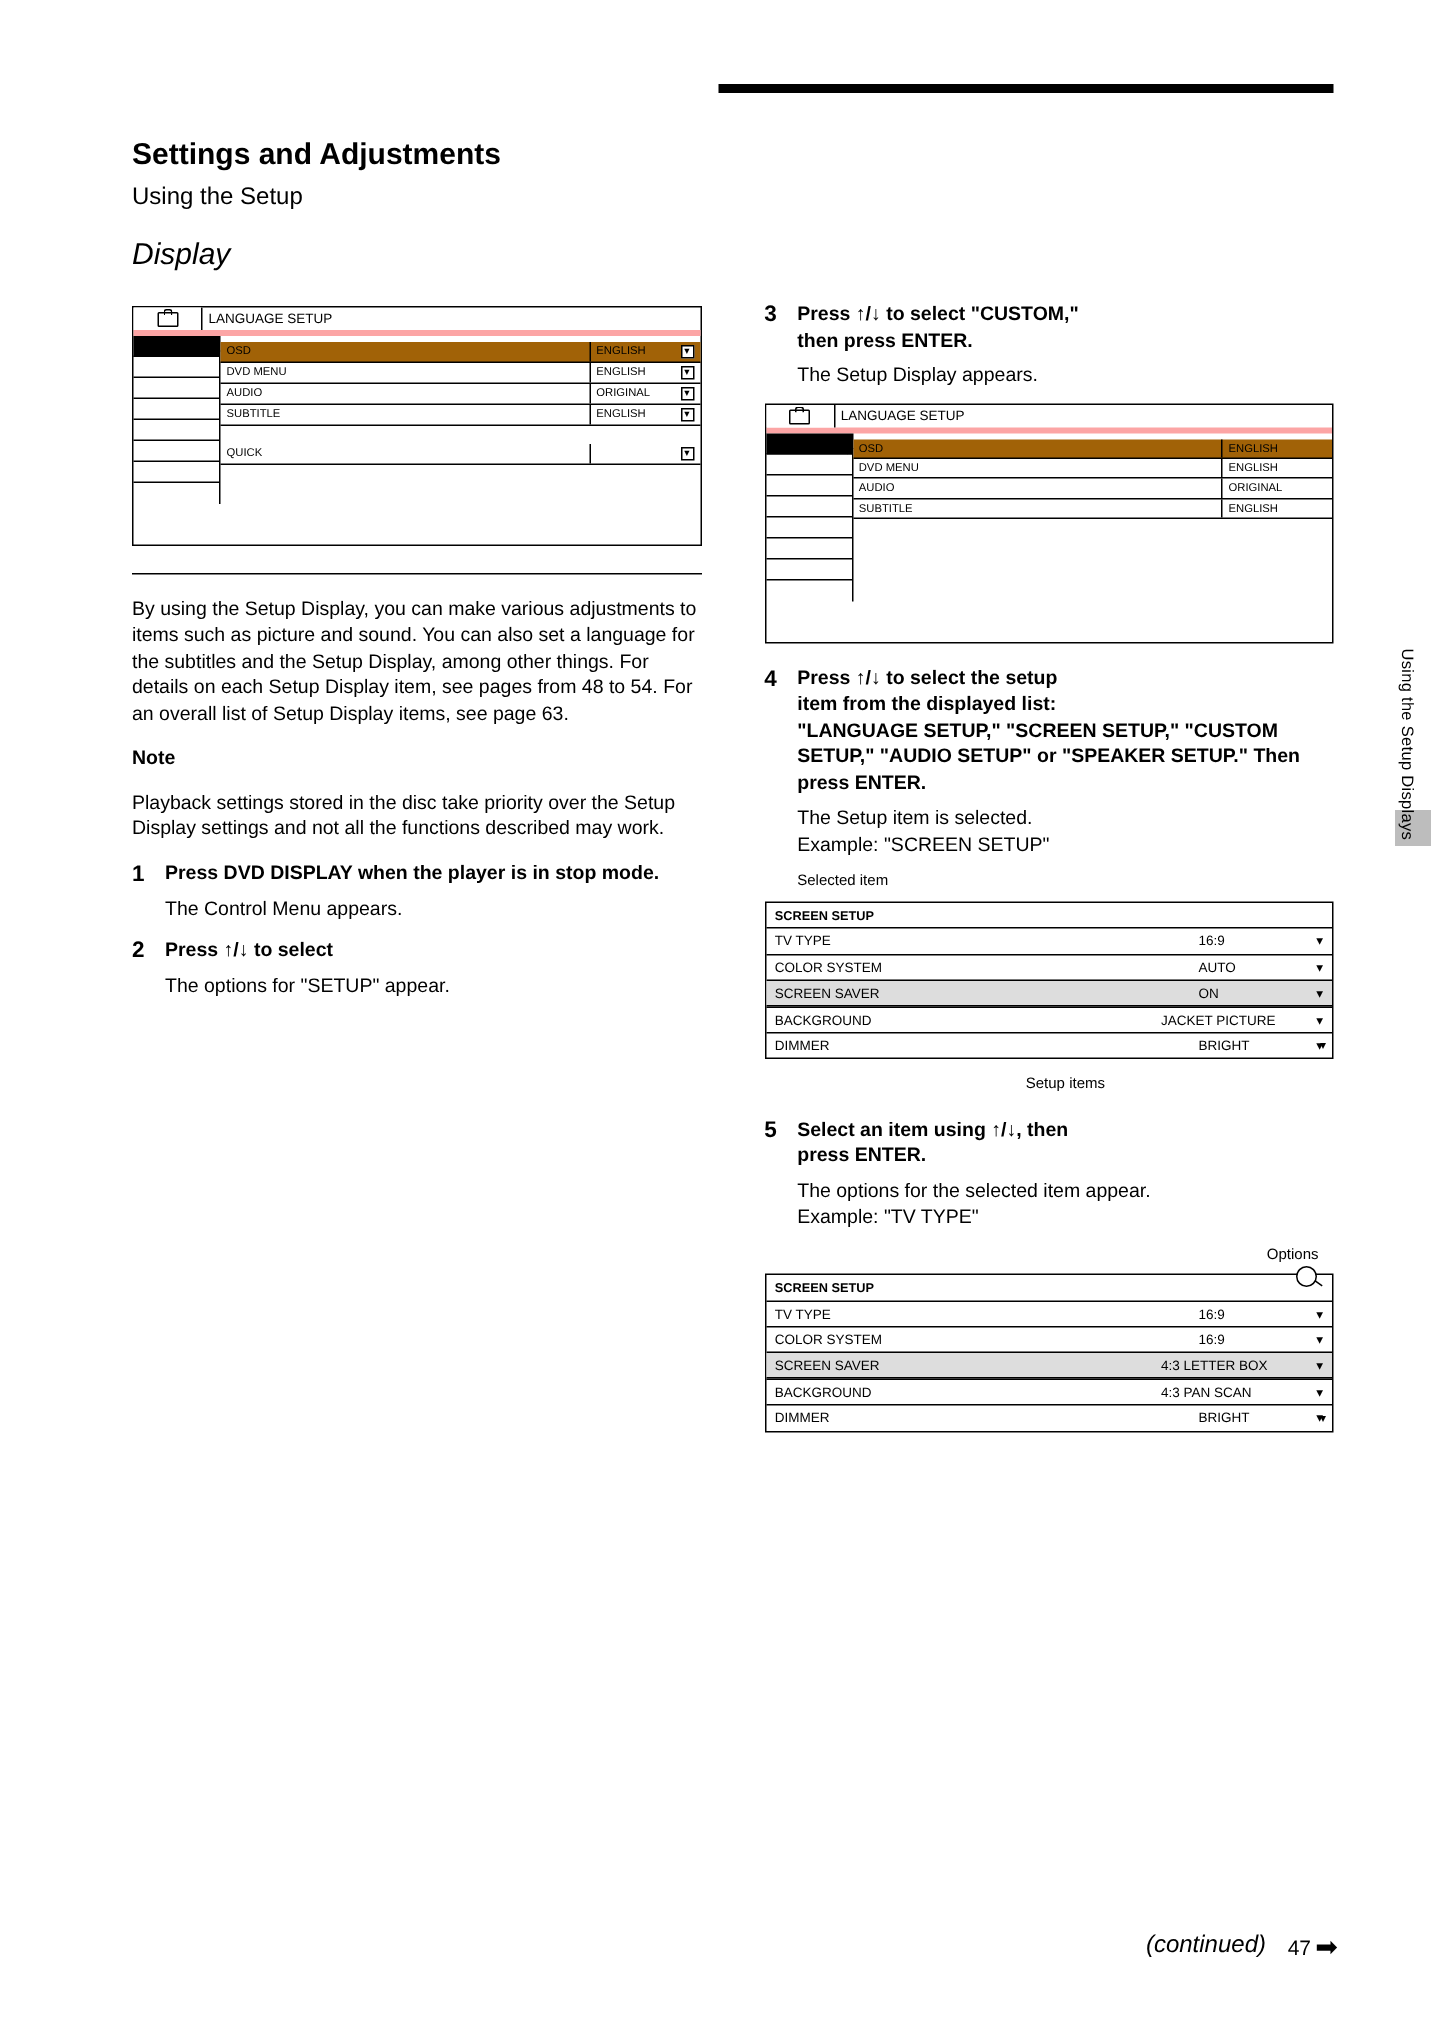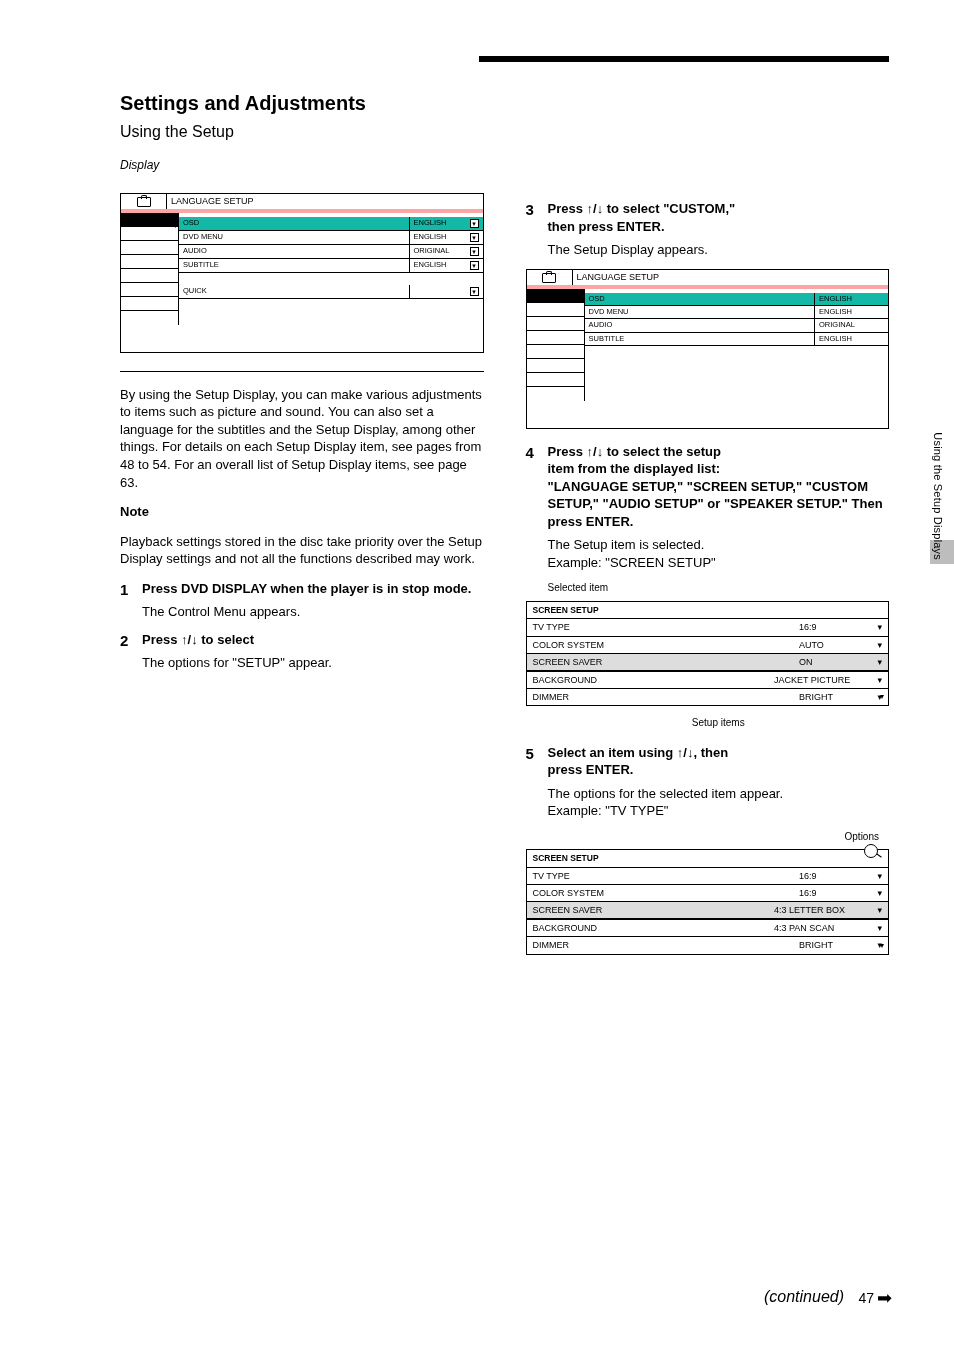--- a/index.html
+++ b/index.html
@@ -8,21 +8,21 @@
     background: #fff;
     font-family: "Helvetica Neue", Arial, sans-serif;
     color: #000;
     width: 954px;
     height: 1352px;
     position: relative;
     font-size: 13px;
     line-height: 1.35;
   }
   .page {
-    padding: 50px 65px 40px 120px;
+    padding: 50px 65px 40px 88px;
   }
   .toprule {
     position: absolute;
     top: 56px;
     right: 65px;
     height: 6px;
     width: 410px;
     background: #000;
   }
   .sidetab {
@@ -30,21 +30,21 @@
     top: 540px;
     right: 0;
     height: 24px;
     width: 24px;
     background: #bdbdbd;
   }
   .cols { display: flex; gap: 42px; }
   .col { flex: 1 1 0; min-width: 0; }
   h1 { font-size: 20px; font-weight: bold; margin: 40px 0 4px; }
   .subtitle { font-size: 16px; margin: 0 0 14px; }
-  .subtitle2 { font-size: 12px; font-style: italic; margin: 0 0 20px; }
+  .subtitle2 { font-size: 20px; font-style: italic; margin: 0 0 20px; }
   .col-rule { border: none; border-top: 0.5px solid #000; margin: 18px 0 14px; }
   .para { margin: 0 0 12px; }
   .step { display: flex; margin: 0 0 10px; }
   .step-n { font-weight: bold; width: 22px; flex: 0 0 22px; font-size: 15px; }
   .step-t { flex: 1; }
   .indent { margin-left: 22px; }
   .footer {
     position: absolute;
     bottom: 44px;
     width: 954px;
@@ -113,21 +113,21 @@
   }
   .ui .cat:last-child { border-bottom: none; }
   .ui .catsel { background: #000; color: #fff; }
   .ui .rows { flex: 1; padding: 0; font-size: 7.5px; }
   .ui .row {
     display: flex;
     align-items: stretch;
     border-bottom: 0.5px solid #000;
   }
   .ui .row:last-child { border-bottom: 0.5px solid #000; justify-content: flex-end; }
-  .ui .row.selrow { background: #14b8a6; }
+  .ui .row.selrow { background: #a16207; }
   .ui .label { flex: 1; padding: 2px 4px; }
   .ui .value { flex: 0 0 74px; padding: 2px 4px; border-left: 0.5px solid #000; display:flex; justify-content:space-between; align-items:center;}
   .ui .chev { margin-left:4px; font-size:7px; border:0.5px solid #000; width:9px; height:9px; display:inline-flex; align-items:center; justify-content:center; background:#fff;}
   .ui .row.selrow { position: relative; }
   .ui .row.selrow::before {
     content: "";
     position: absolute;
     left: -4px; top: -1px; bottom: -1px;
     width: 4px;
     border-top: 4px solid transparent;

